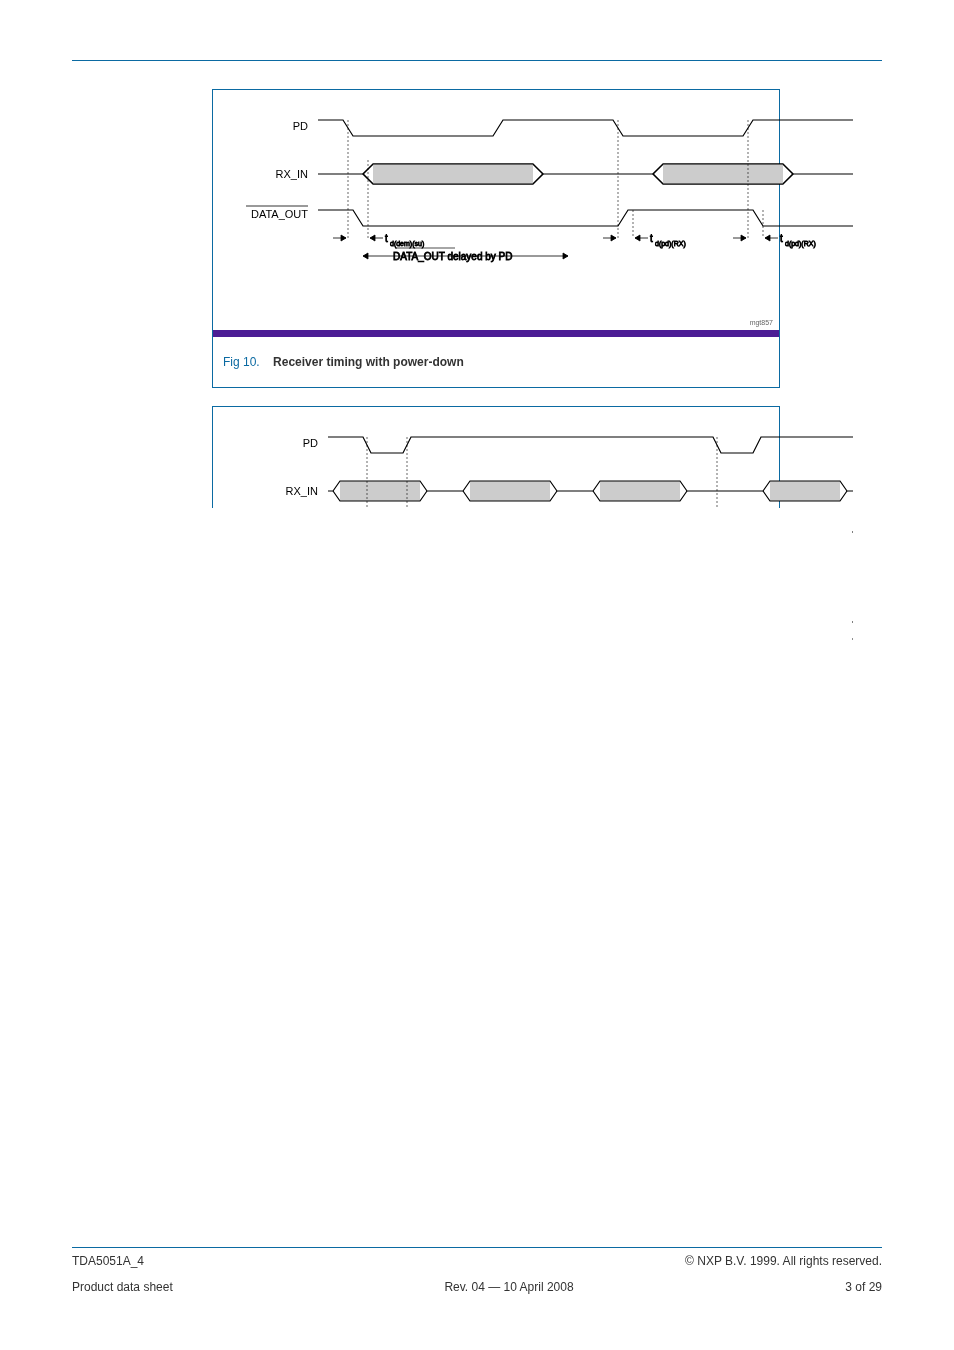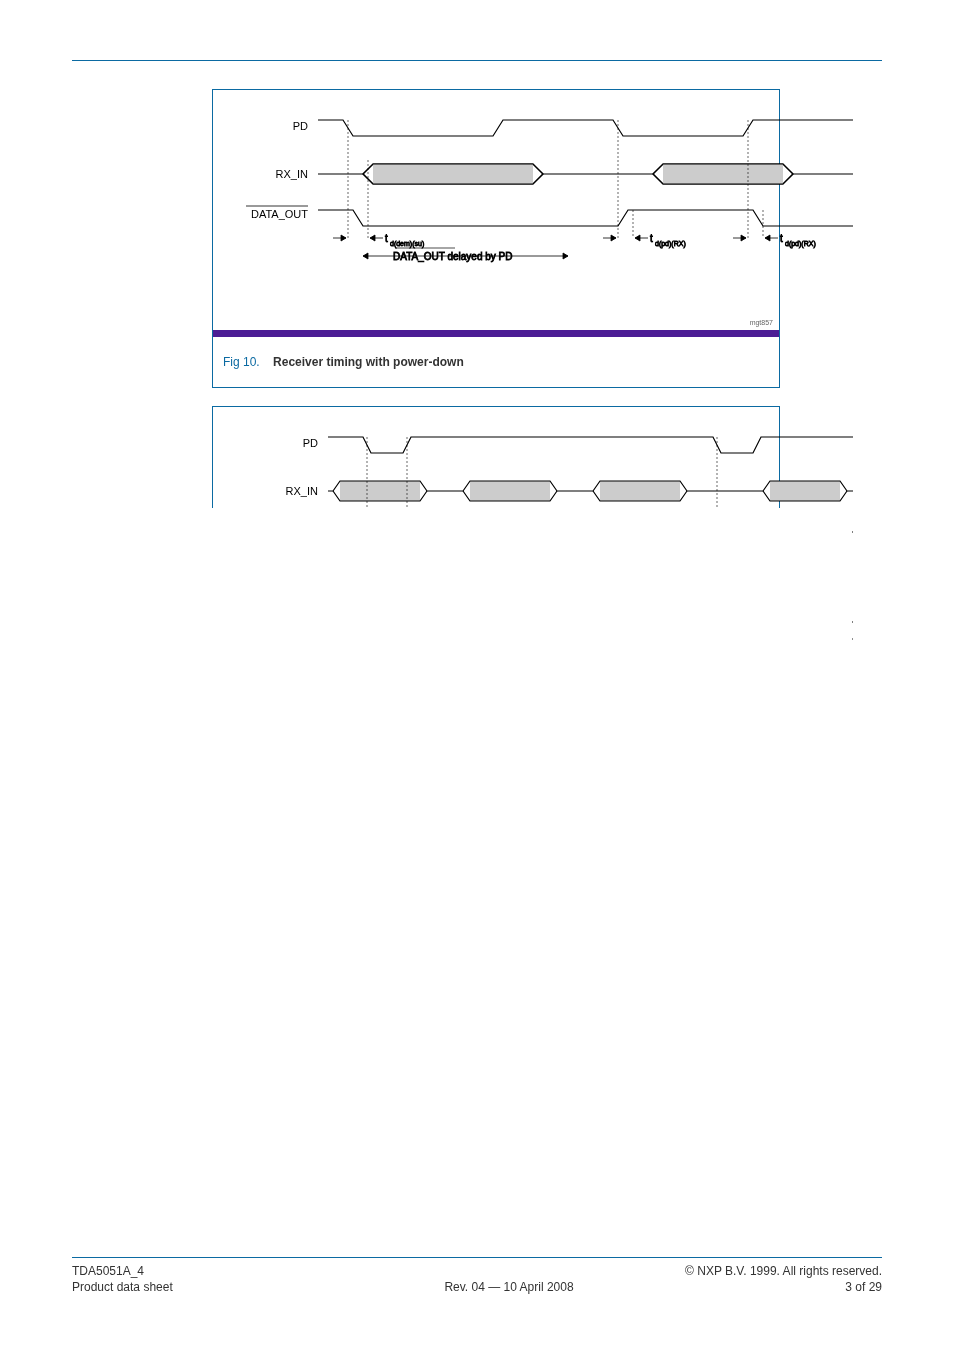--- a/index.html
+++ b/index.html
@@ -56,21 +56,21 @@
     right: 72px;
     bottom: 56px;
     font-size: 12px;
     color: #333;
   }
   .footer hr {
     border: none;
     border-top: 1px solid #0b6aa2;
     margin-bottom: 6px;
   }
-  .footer-line2 { margin-top: 2px; }
+  .footer-line2 { margin-top: 12px; }
   .mask {
     position: absolute;
     left: 212px;
     top: 508px;
     width: 640px;
     height: 670px;
     background: #fff;
   }
   svg text { font-family: Arial, Helvetica, sans-serif; }
 </style>

